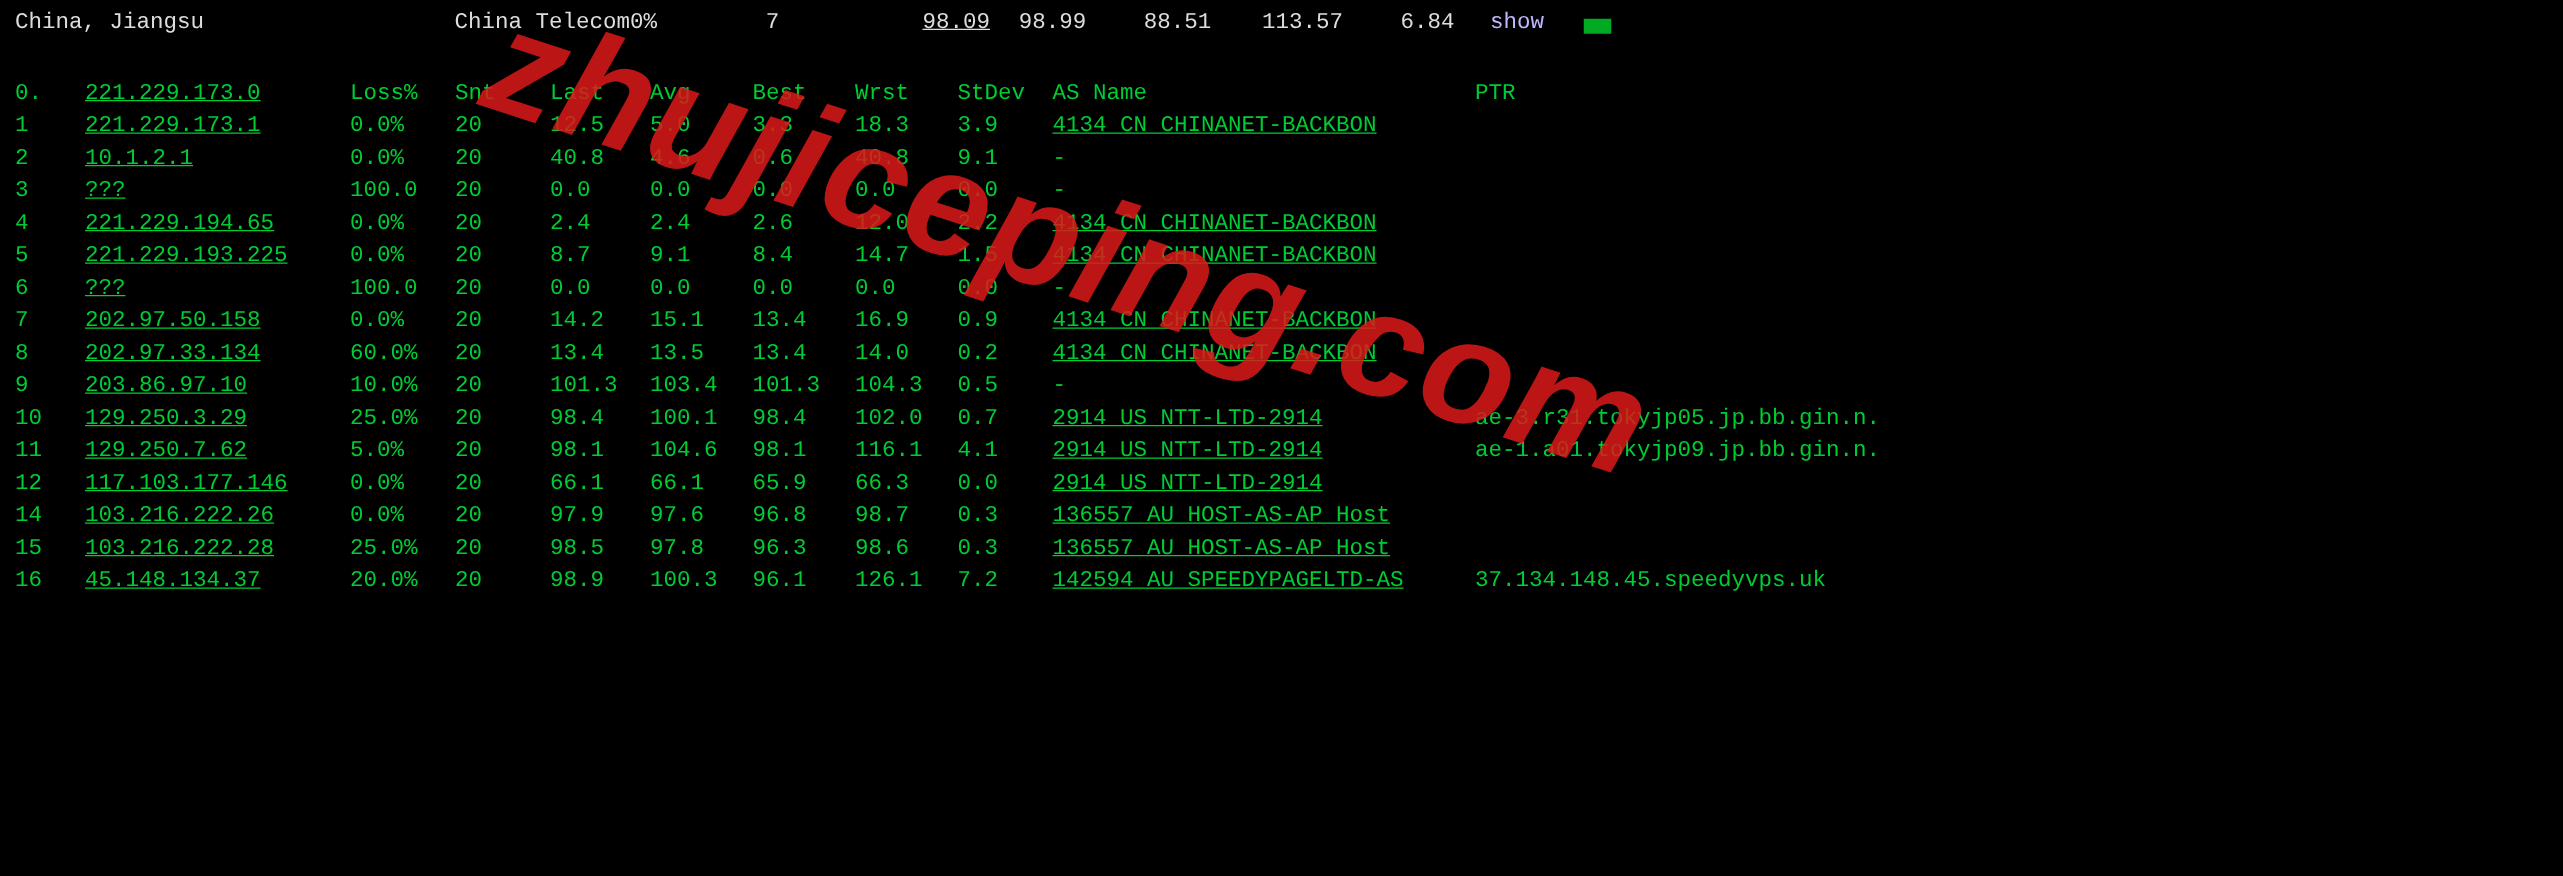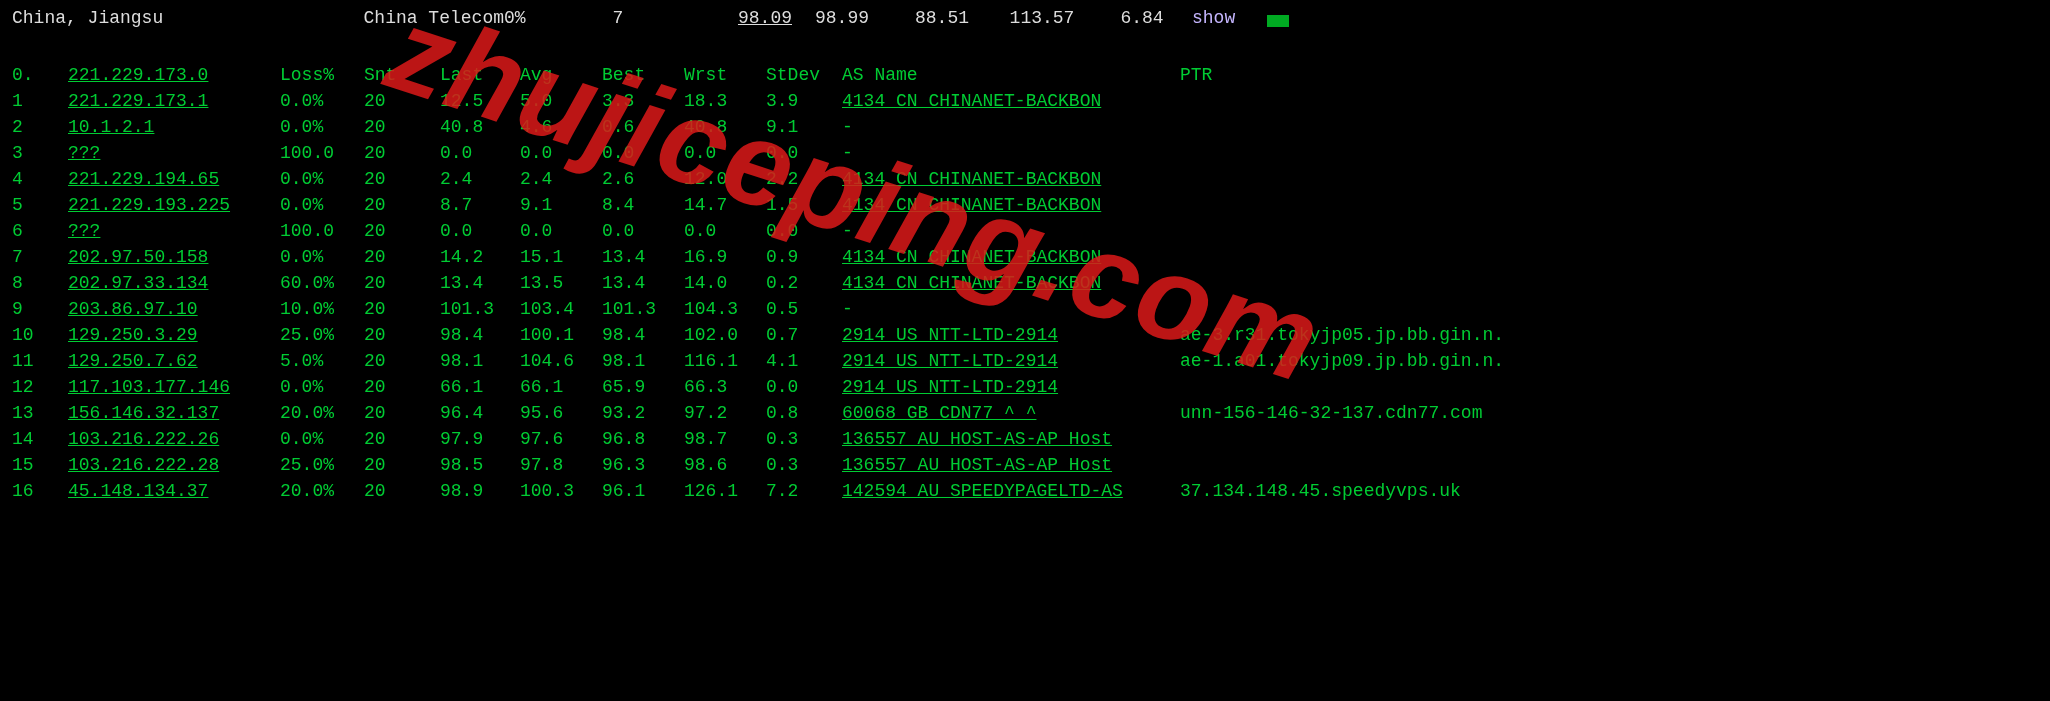--- a/index.html
+++ b/index.html
@@ -294,33 +294,20 @@
           <td>20</td>
           <td>66.1</td>
           <td>66.1</td>
           <td>65.9</td>
           <td>66.3</td>
           <td>0.0</td>
           <td><span class="uline">2914  US NTT-LTD-2914</span></td>
           <td></td>
         </tr>
         <tr>
-          <td>13</td>
-          <td><span class="uline">156.146.32.137</span></td>
-          <td>20.0%</td>
-          <td>20</td>
-          <td>96.4</td>
-          <td>95.6</td>
-          <td>93.2</td>
-          <td>97.2</td>
-          <td>0.8</td>
-          <td><span class="uline">60068 GB CDN77 ^_^</span></td>
-          <td>unn-156-146-32-137.cdn77.com</td>
-        </tr>
-        <tr>
           <td>14</td>
           <td><span class="uline">103.216.222.26</span></td>
           <td>0.0%</td>
           <td>20</td>
           <td>97.9</td>
           <td>97.6</td>
           <td>96.8</td>
           <td>98.7</td>
           <td>0.3</td>
           <td><span class="uline">136557 AU HOST-AS-AP Host</span></td>

